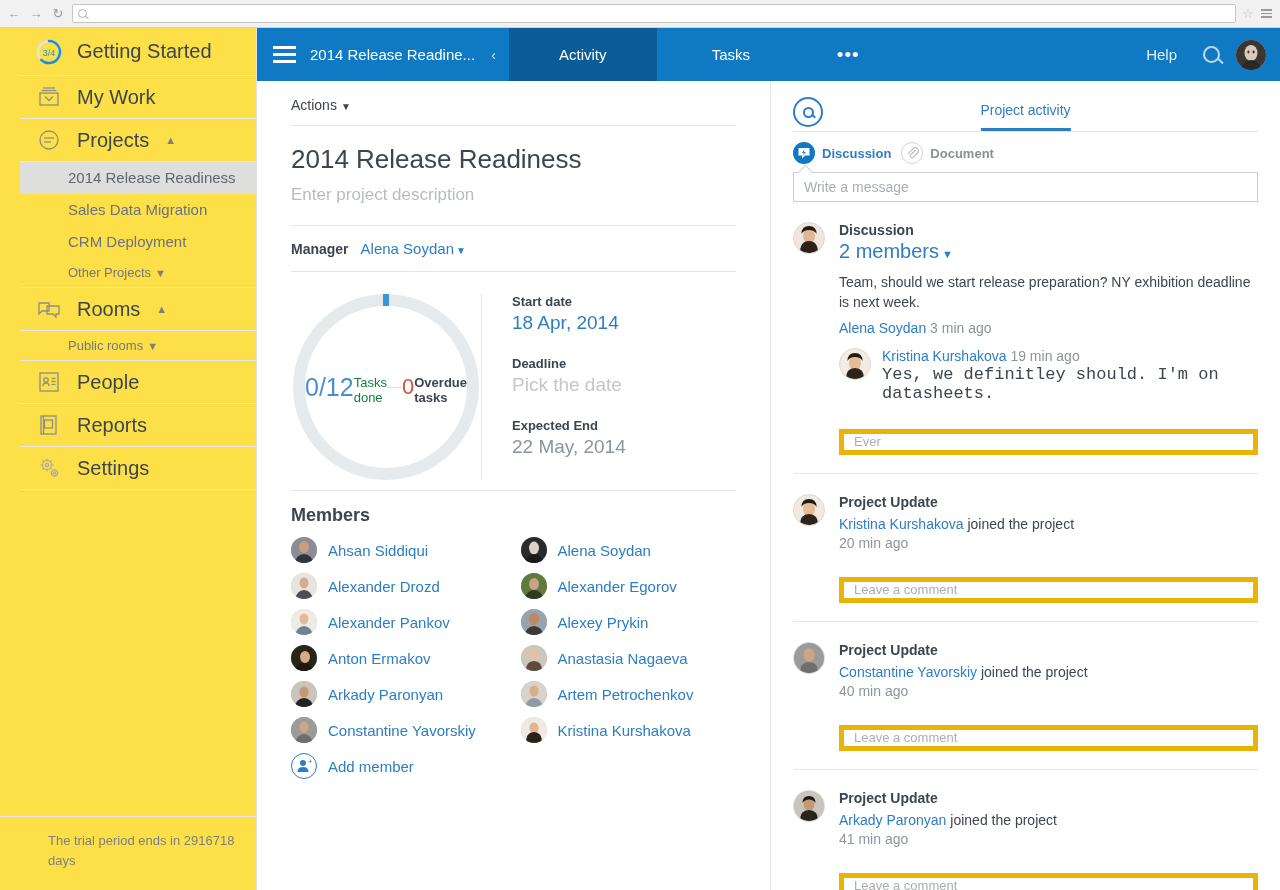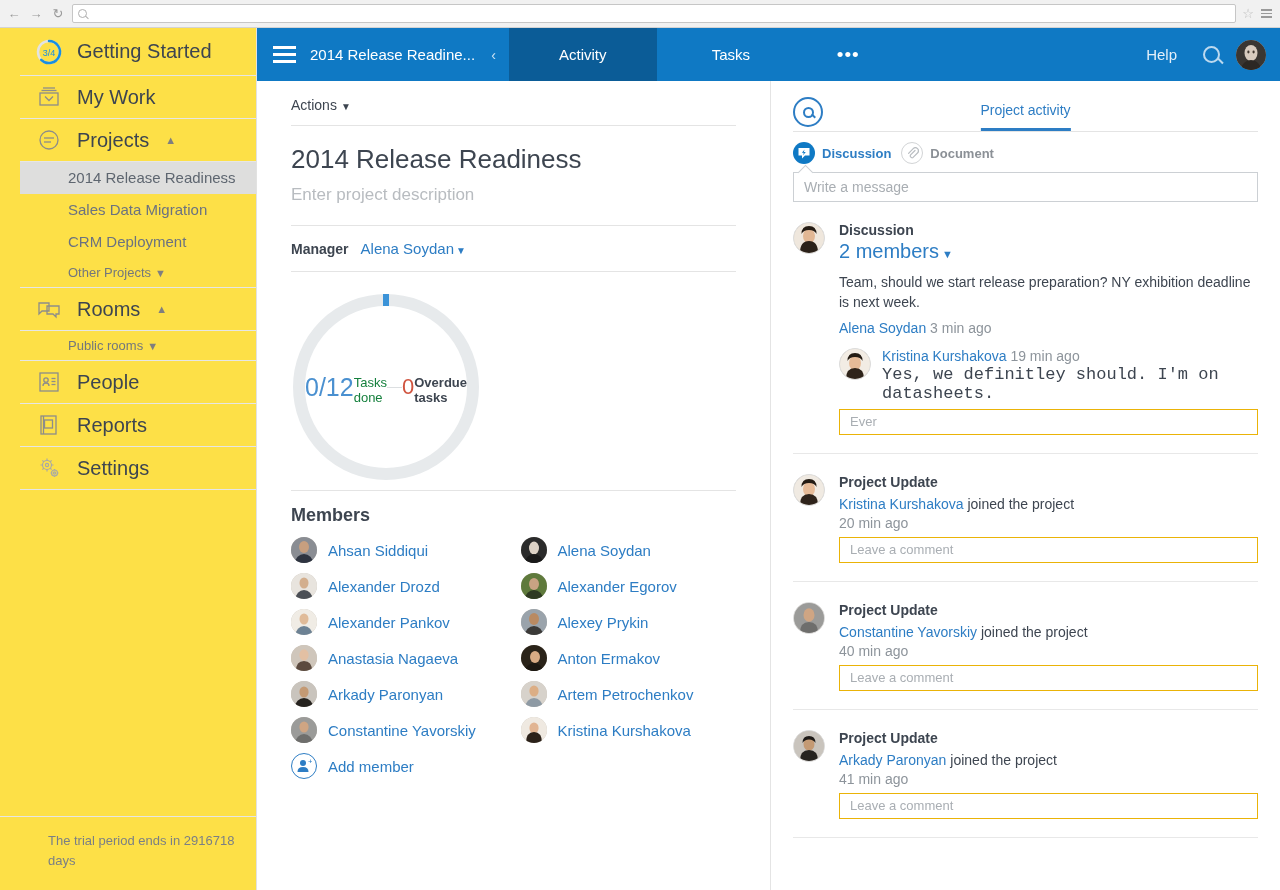--- a/index.html
+++ b/index.html
@@ -166,21 +166,21 @@
   .feed-line2 a { color:#2d7dc4; text-decoration:none; cursor:pointer; }
   .feed-time { font-size:14px; color:#8d949b; padding-top:3px; }
 
   .reply { display:flex; gap:11px; padding:12px 0 0 0; }
   .reply-body { flex:1; }
   .reply-head { font-size:14px; }
   .reply-head a { color:#2d7dc4; text-decoration:none; }
   .reply-head .time { color:#8d949b; }
   .reply-text { font-size:17px; color:#3d4550; padding-top:1px;font-family:Liberation Mono, monospace; }
 
-  .cmt-box { border:1px solid #eab308; height:26px; display:flex; align-items:center; padding:0 10px; font-size:13px; color:#a9aeb3; margin-top:6px; cursor:text; }
+  .cmt-box { border:5px solid #eab308; height:26px; display:flex; align-items:center; padding:0 10px; font-size:13px; color:#a9aeb3; margin-top:26px; cursor:text; }
 </style>
 </head>
 <body>
 
 <div class="browser-bar">
   <div class="nav-btn">←</div>
   <div class="nav-btn">→</div>
   <div class="nav-btn">↻</div>
   <div class="url-bar">
     <span class="mag"></span>
@@ -367,20 +367,28 @@
           <div class="donut-wrap">
             <div class="donut">
               <div class="donut-tick"></div>
               <div class="donut-num">0/12</div>
               <div class="donut-cap">Tasks done</div>
               <div class="donut-line"></div>
               <div class="donut-num2">0</div>
               <div class="donut-cap2">Overdue tasks</div>
             </div>
           </div>
+          <div class="dates">
+            <div class="dt-lbl">Start date</div>
+            <div class="dt-val">18 Apr, 2014</div>
+            <div class="dt-lbl">Deadline</div>
+            <div class="dt-val muted">Pick the date</div>
+            <div class="dt-lbl">Expected End</div>
+            <div class="dt-val grey">22 May, 2014</div>
+          </div>
         </div>
 
         <div class="hr"></div>
         <div class="members-hd">Members</div>
 
         <div class="mem-grid">
           <div class="mem">
               <span class="av sz26"><svg width="26" height="26" viewBox="0 0 26 26">
                   <rect width="26" height="26" fill="#8a8d93"></rect>
                   <ellipse cx="13" cy="10" rx="5" ry="6" fill="#c79f7f"></ellipse>
@@ -426,33 +434,33 @@
               <span class="av sz26"><svg width="26" height="26" viewBox="0 0 26 26">
                   <rect width="26" height="26" fill="#9aa3ab"></rect>
                   <ellipse cx="13" cy="10" rx="5" ry="6" fill="#b98a62"></ellipse>
                   <ellipse cx="13" cy="26" rx="9" ry="9" fill="#3b3a38"></ellipse>
                 </svg></span>
               <span class="mem-name">Alexey Prykin</span>
             </div>
 
           <div class="mem">
               <span class="av sz26"><svg width="26" height="26" viewBox="0 0 26 26">
+                  <rect width="26" height="26" fill="#2a2319"></rect>
+                  <ellipse cx="14" cy="12" rx="5" ry="6" fill="#d9ab84"></ellipse>
+                  <ellipse cx="13" cy="27" rx="9" ry="9" fill="#1d1812"></ellipse>
+                </svg></span>
+              <span class="mem-name">Anton Ermakov</span>
+            </div>
+          <div class="mem">
+              <span class="av sz26"><svg width="26" height="26" viewBox="0 0 26 26">
                   <rect width="26" height="26" fill="#cfc6bb"></rect>
                   <ellipse cx="13" cy="10" rx="4.6" ry="5.8" fill="#e3c0a3"></ellipse>
                   <path d="M5 26 q0-10 8-10 q8 0 8 10z" fill="#5b4a3f"></path>
                 </svg></span>
               <span class="mem-name">Anastasia Nagaeva</span>
-            </div>
-          <div class="mem">
-              <span class="av sz26"><svg width="26" height="26" viewBox="0 0 26 26">
-                  <rect width="26" height="26" fill="#2a2319"></rect>
-                  <ellipse cx="14" cy="12" rx="5" ry="6" fill="#d9ab84"></ellipse>
-                  <ellipse cx="13" cy="27" rx="9" ry="9" fill="#1d1812"></ellipse>
-                </svg></span>
-              <span class="mem-name">Anton Ermakov</span>
             </div>
 
           <div class="mem">
               <span class="av sz26"><svg width="26" height="26" viewBox="0 0 26 26">
                   <rect width="26" height="26" fill="#c9c4bd"></rect>
                   <ellipse cx="13" cy="11" rx="4.6" ry="5.6" fill="#c49a74"></ellipse>
                   <ellipse cx="13" cy="26" rx="9" ry="9" fill="#26231f"></ellipse>
                 </svg></span>
               <span class="mem-name">Arkady Paronyan</span>
             </div>

